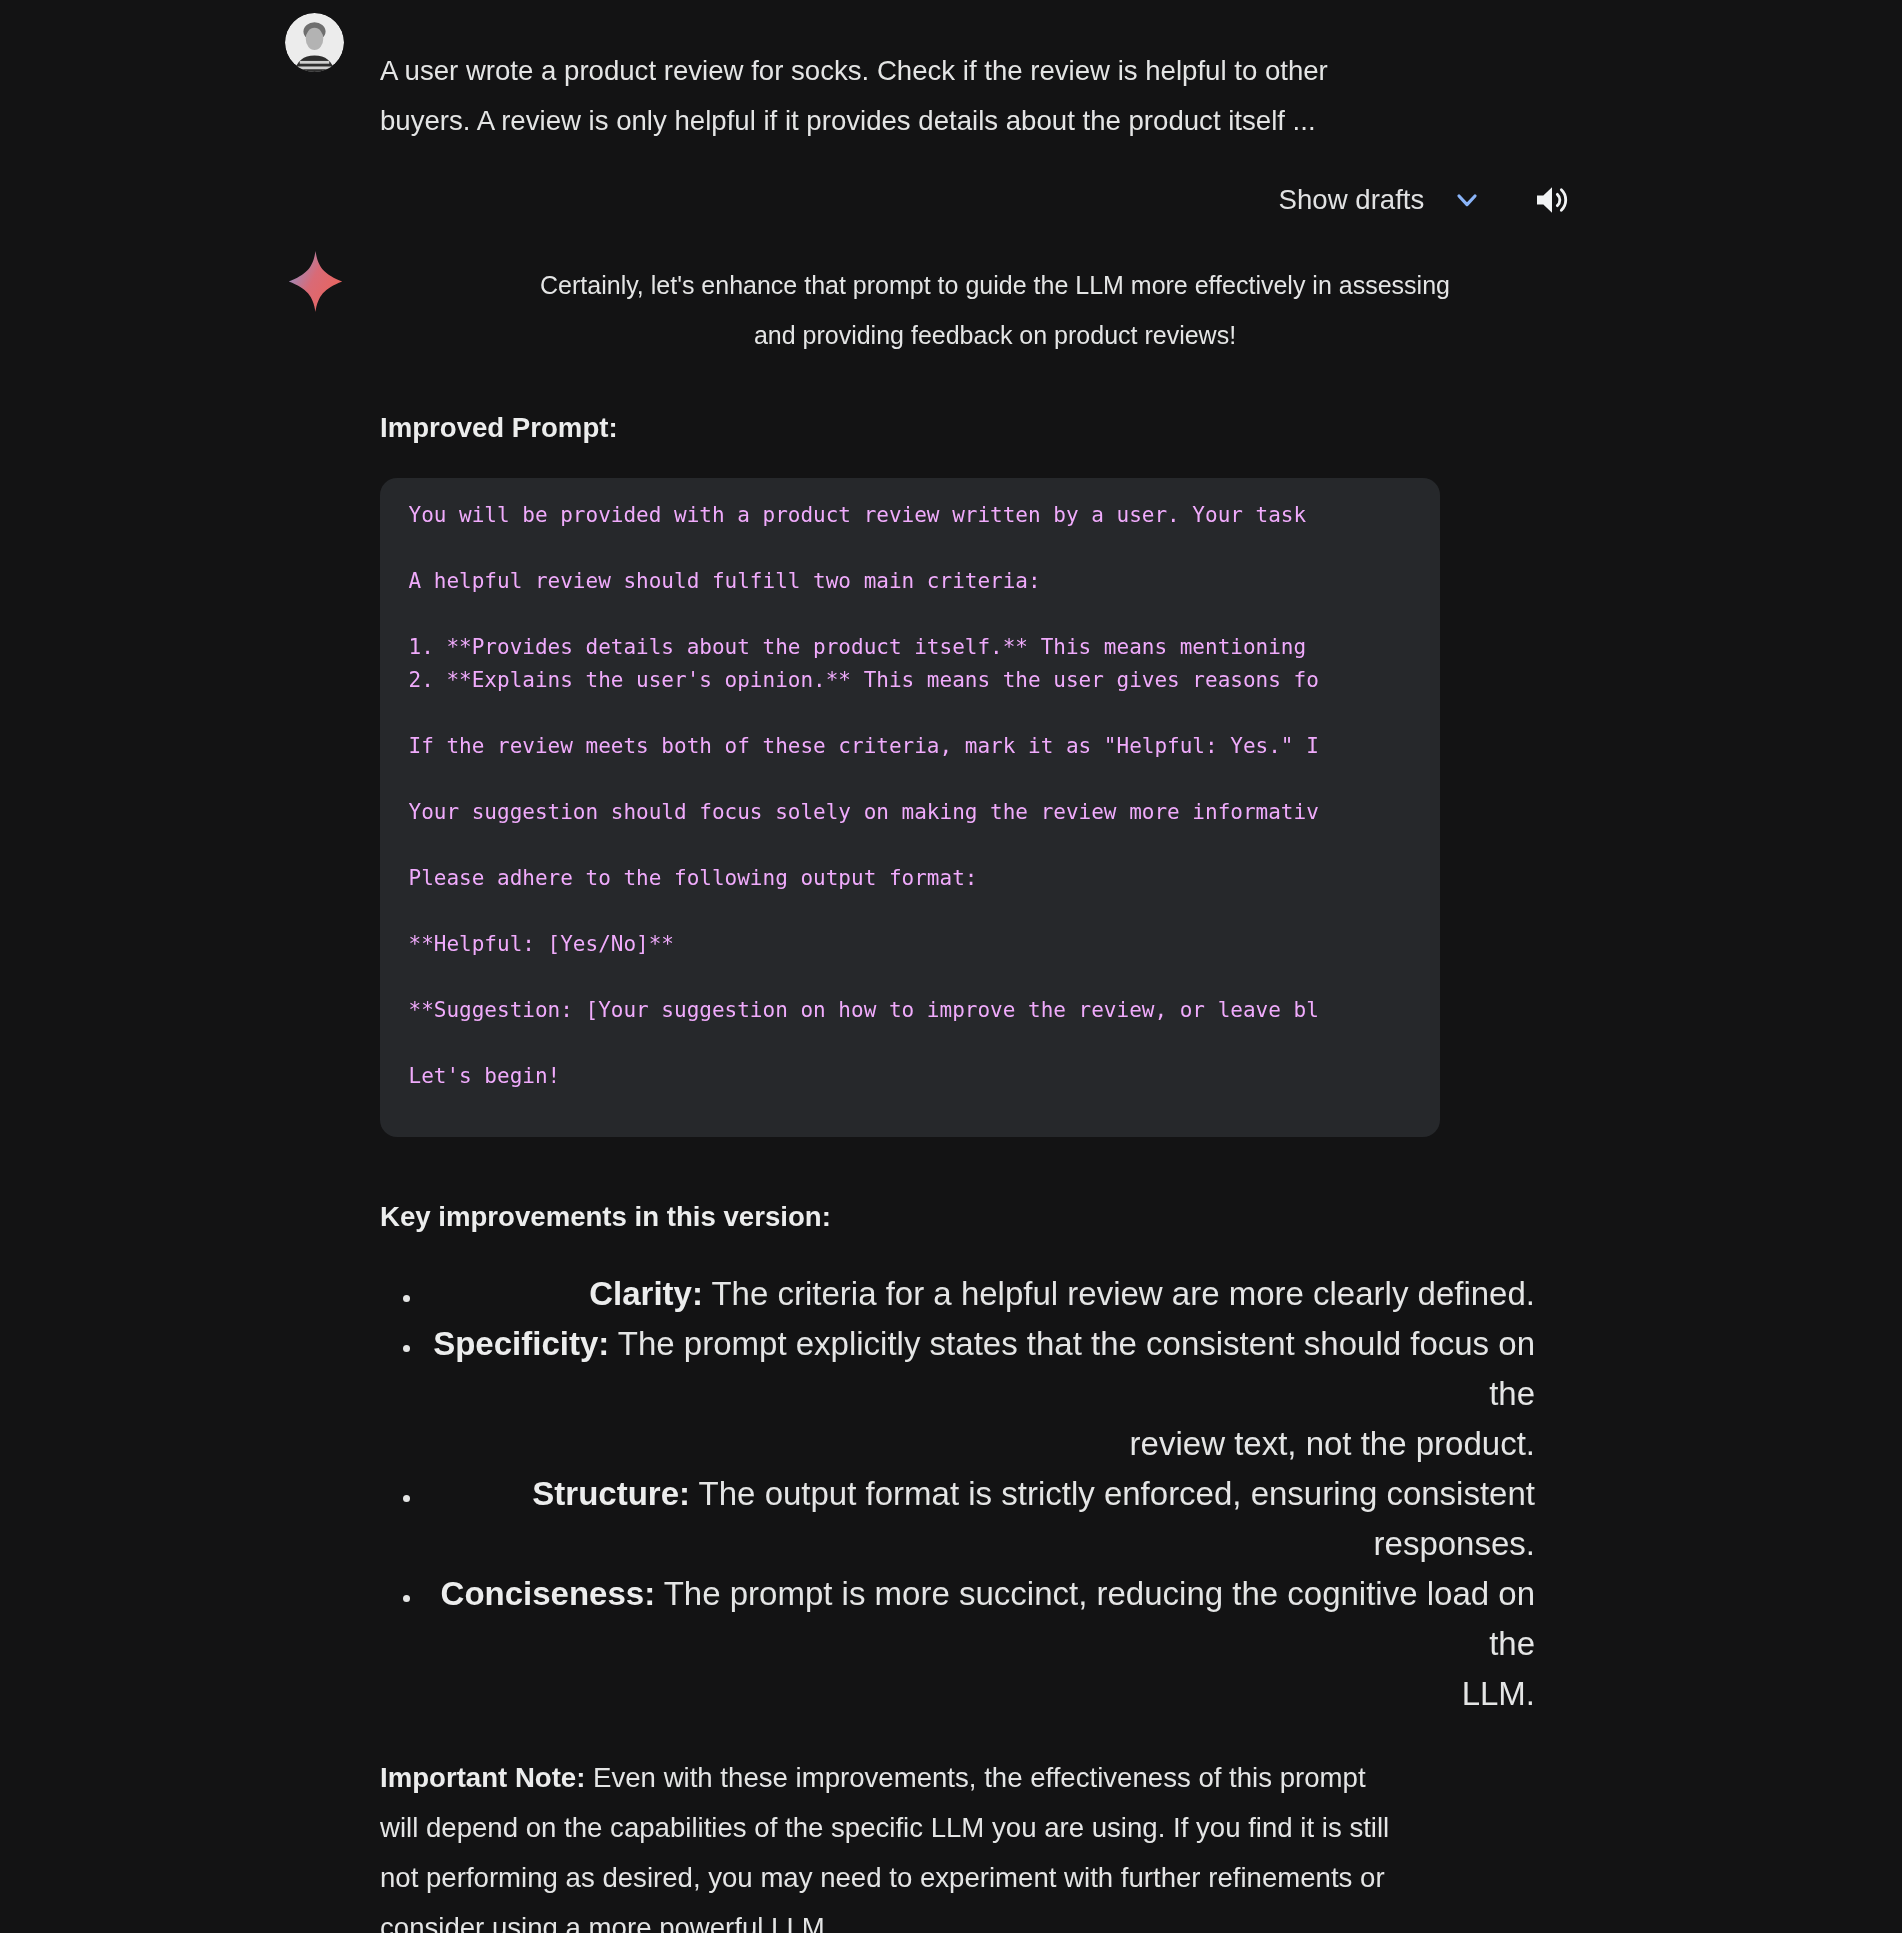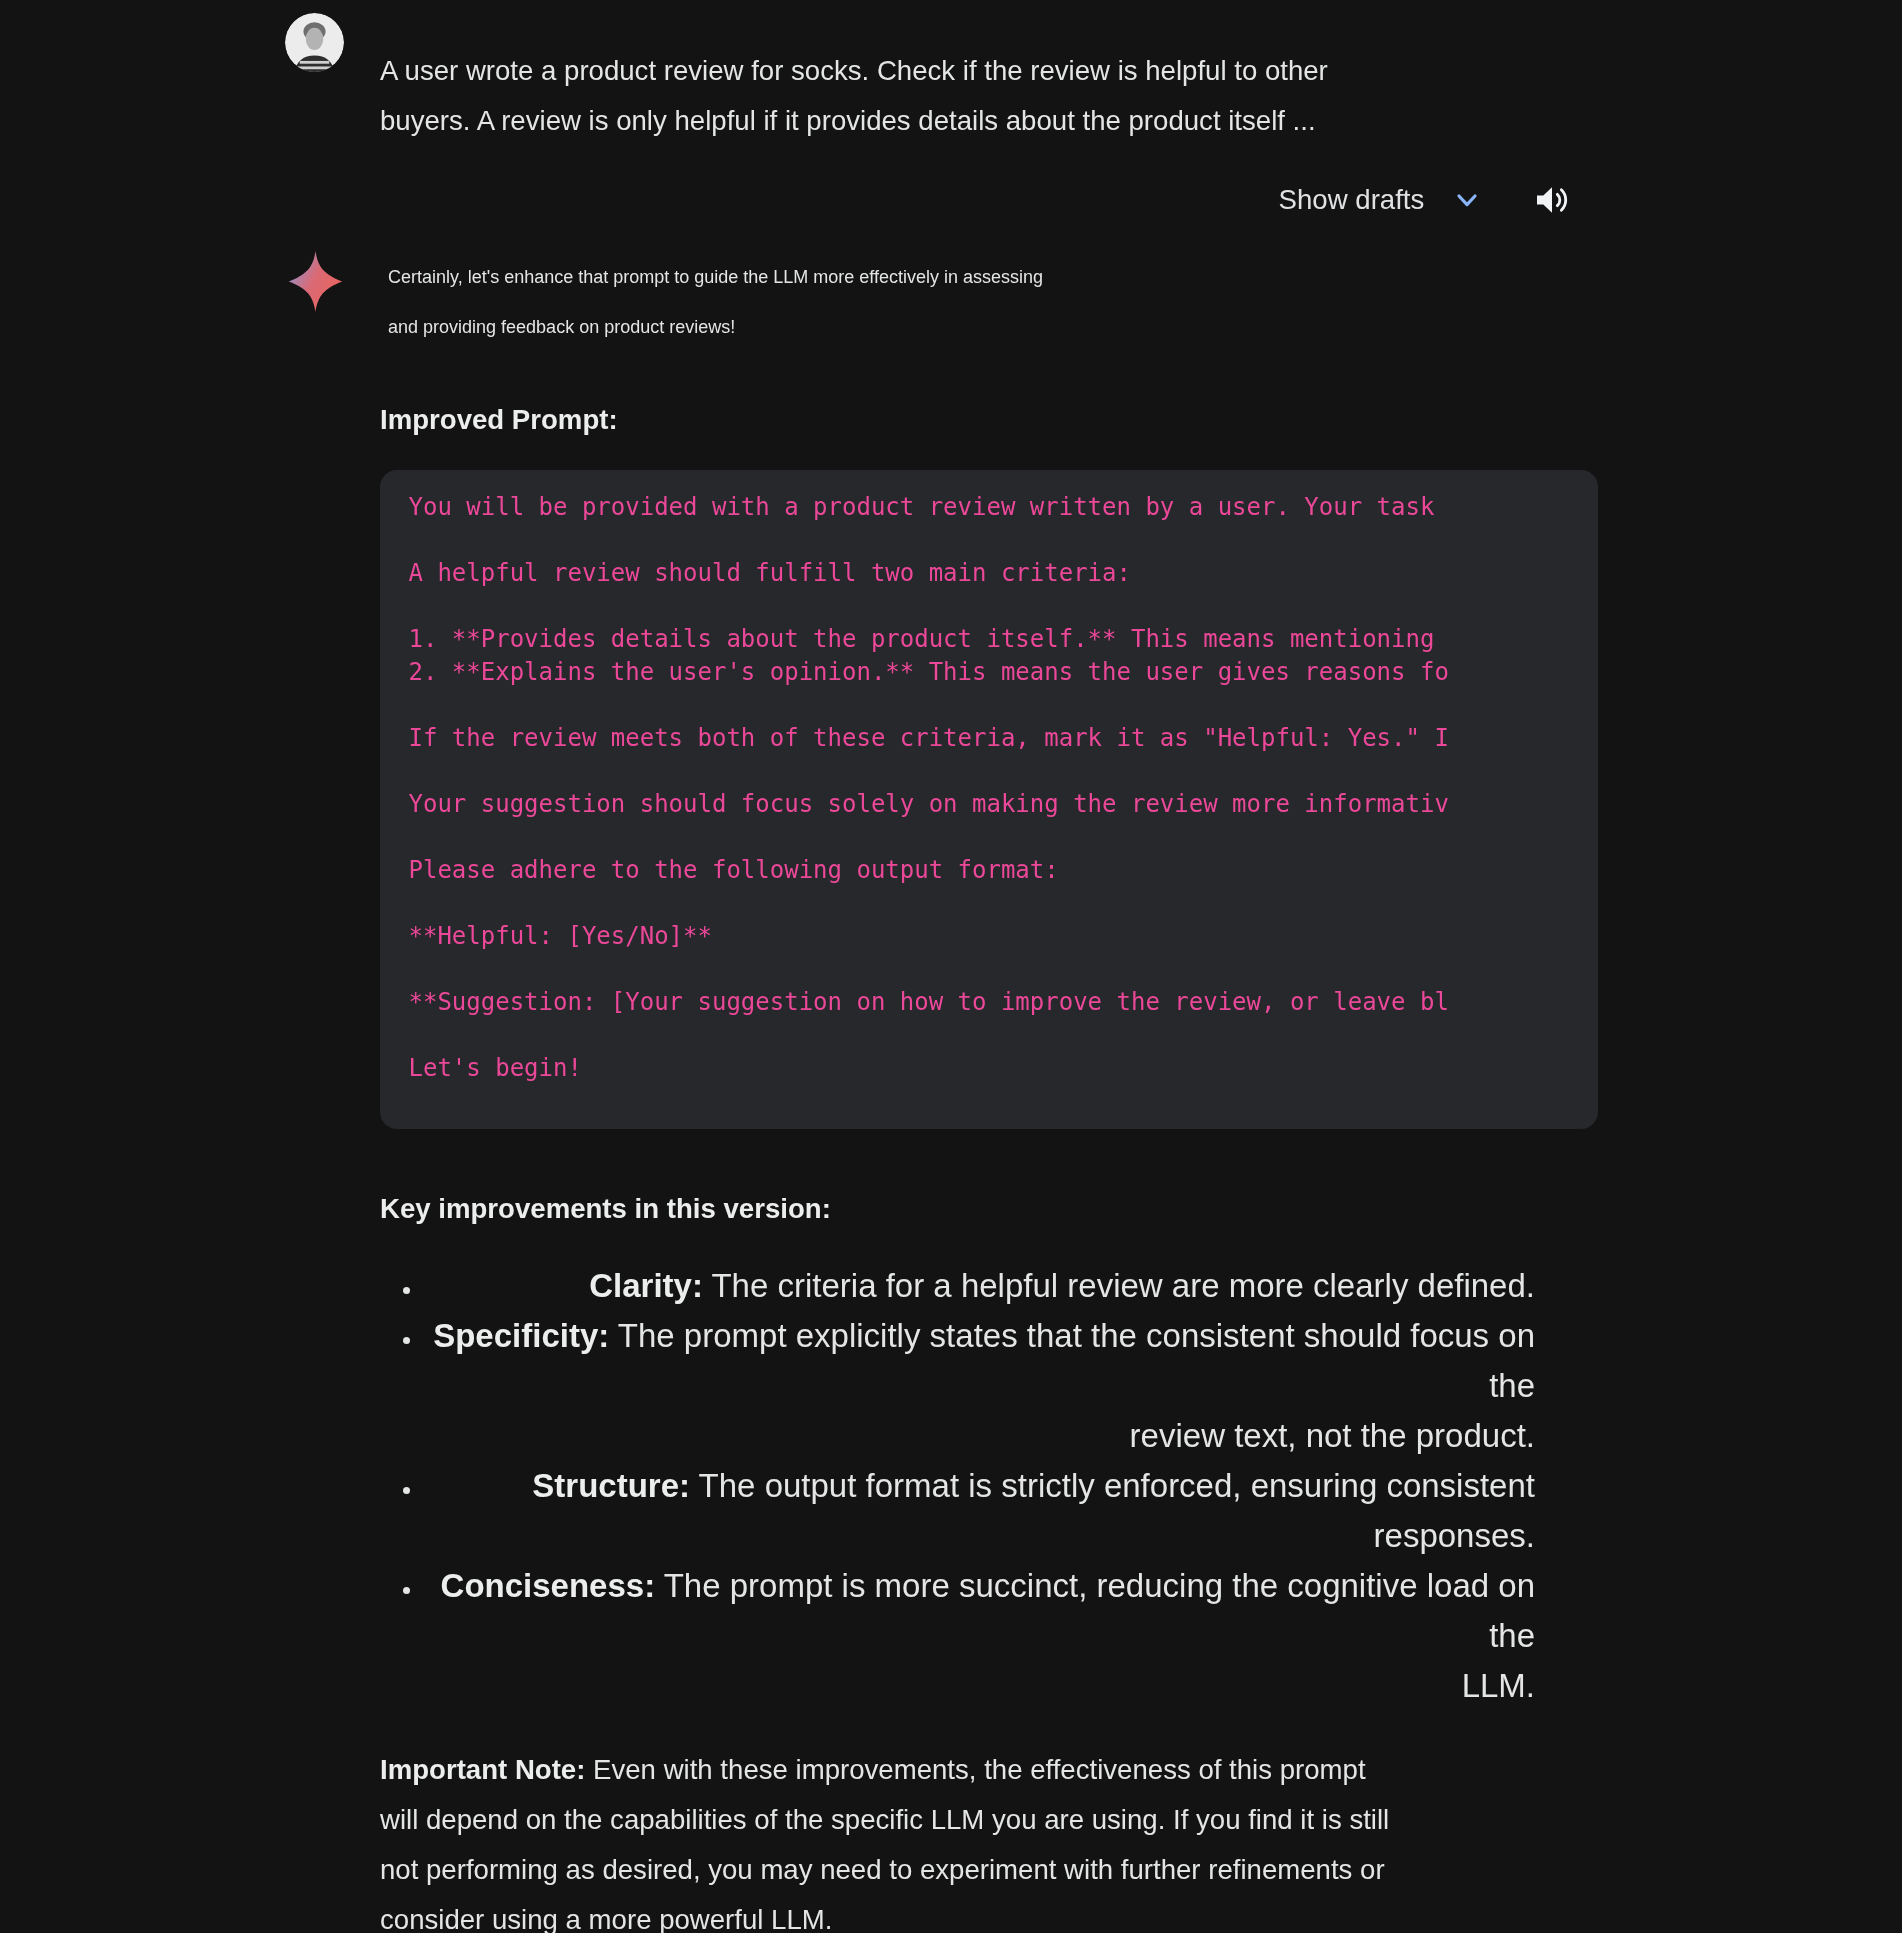--- a/index.html
+++ b/index.html
@@ -97,46 +97,47 @@
     line-height: 0;
   }
   
   .model-turn {
     margin-top: 19px;
   }
   .sparkle {
     margin-top: 5.7px;
   }
   .response-intro {
-    font-size: 18px;
-    line-height: 50px;
-    white-space: pre-line;
-    margin: 8px;
-    width: 1198px;
+    font-size: 25px;
+    line-height: 50px;
+    white-space: pre-line;
+    margin: 16px;
+    width: 1198px;
+    text-align: center;
   }
   .bold-heading {
     font-size: 27.6px;
     line-height: 50px;
     font-weight: 700;
     color: #eceded;
     margin: 0;
   }
   .improved-heading { margin-top: 43px; }
   .key-heading { margin-top: 55px; }
   .code-block {
     margin: 25px 0 0 0;
-    width: 1218px;
+    width: 1060px;
     box-sizing: border-box;
     background: #26282b;
     border-radius: 17px;
     padding: 21px 0 44px 28.5px;
     font-family: "DejaVu Sans Mono", monospace;
-    font-size: 24px;
+    font-size: 21px;
     line-height: 33px;
-    color: #ec4899;
+    color: #f0abfc;
     white-space: pre;
     overflow: hidden;
   }
   .improvements-list {
     margin: 27px 0 0 0;
     padding: 0 0 0 44px;
     font-size: 33px;
     line-height: 50px;
     width: 1155px;
     box-sizing: border-box;

